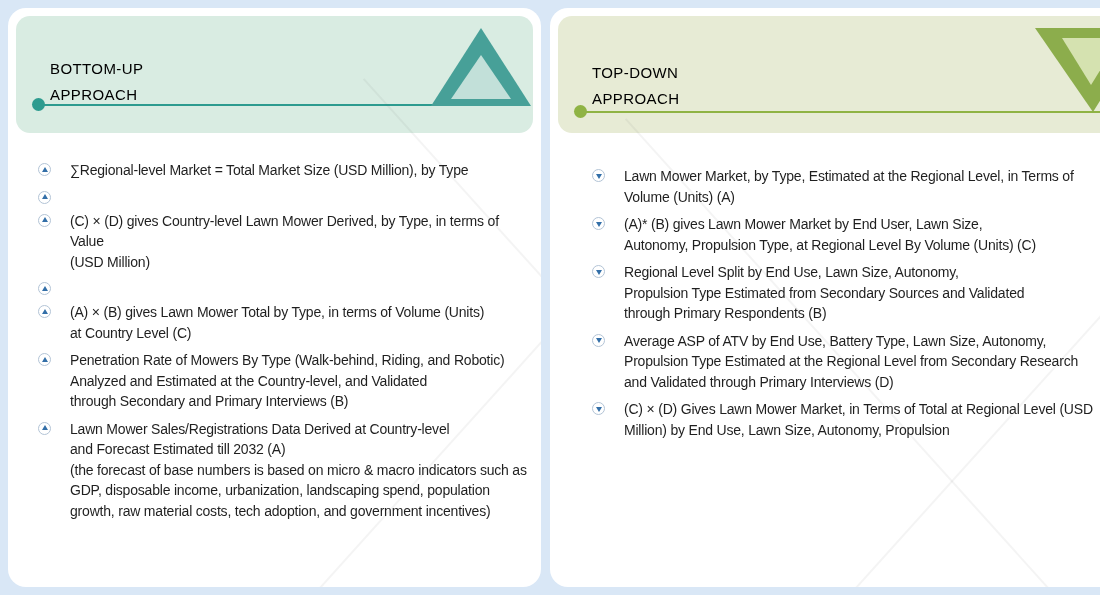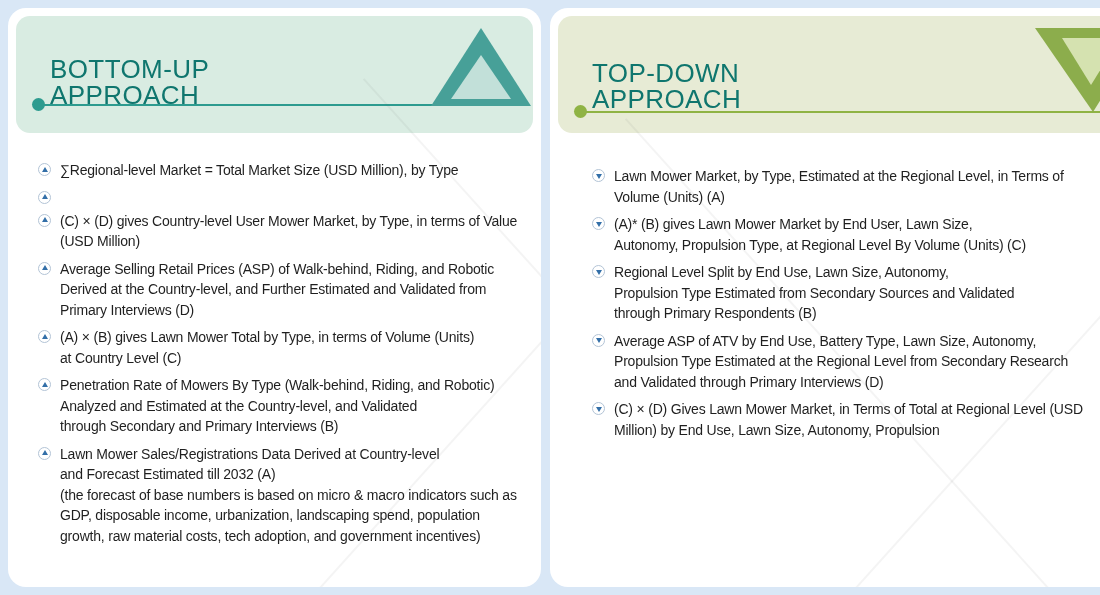--- a/index.html
+++ b/index.html
@@ -24,24 +24,24 @@
   .panel-header {
     position:absolute;
     top:8px; left:8px; right:8px;
     height:117px;
     border-radius:14px;
     background:var(--header-bg);
   }
   .panel-title {
     position:absolute;
     left:34px; top:40px;
-    font-size:26px;
+    font-size:15px;
     line-height:26px;
     letter-spacing:0.4px;
-    color:#0f766e;
+    color:#000000;
     white-space:pre-line;
   }
   #top-down-panel .panel-title { top:44px; }
 
   .header-rule {
     position:absolute;
     left:23px; right:5px;
     height:2px;
     background:var(--accent);
   }
@@ -95,21 +95,21 @@
     border-bottom:5px solid var(--bullet);
     margin-top:-1px;
   }
   .bullet-icon.down .tri {
     border-left:3.5px solid transparent;
     border-right:3.5px solid transparent;
     border-top:5px solid var(--bullet);
     margin-top:1px;
   }
   .bullet-text {
-    margin-left:9px;
+    margin-left:19px;
     font-size:14px;
     letter-spacing:-0.2px;
     line-height:20.5px;
     color:#1f1f1f;
     white-space:pre-line;
   }
 
   
   .wm {
     position:absolute;
@@ -148,30 +148,27 @@
         </div>
         <div class="bullet-row">
           <span class="bullet-icon up">
             <span class="tri"></span>
           </span>
         </div>
         <div class="bullet-row">
           <span class="bullet-icon up">
             <span class="tri"></span>
           </span>
-          <span class="bullet-text">(C) × (D) gives Country-level User Mower Market, by Type, in terms of Value
+          <span class="bullet-text">(C) × (D) gives Country-level Lawn Mower Derived, by Type, in terms of Value
 (USD Million)</span>
         </div>
         <div class="bullet-row">
           <span class="bullet-icon up">
             <span class="tri"></span>
           </span>
-          <span class="bullet-text">Average Selling Retail Prices (ASP) of Walk-behind, Riding, and Robotic
-Derived at the Country-level, and Further Estimated and Validated from
-Primary Interviews (D)</span>
         </div>
         <div class="bullet-row">
           <span class="bullet-icon up">
             <span class="tri"></span>
           </span>
           <span class="bullet-text">(A) × (B) gives Lawn Mower Total by Type, in terms of Volume (Units)
 at Country Level (C)</span>
         </div>
         <div class="bullet-row">
           <span class="bullet-icon up">

